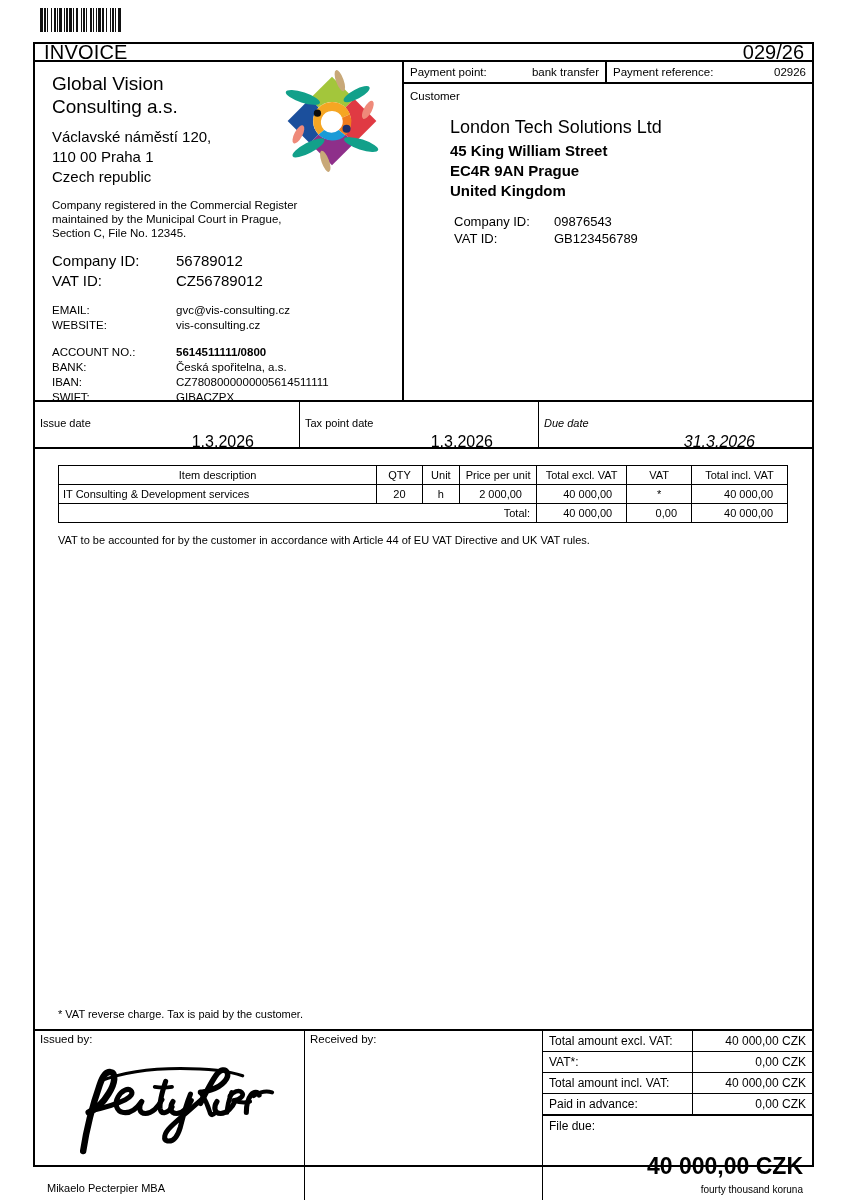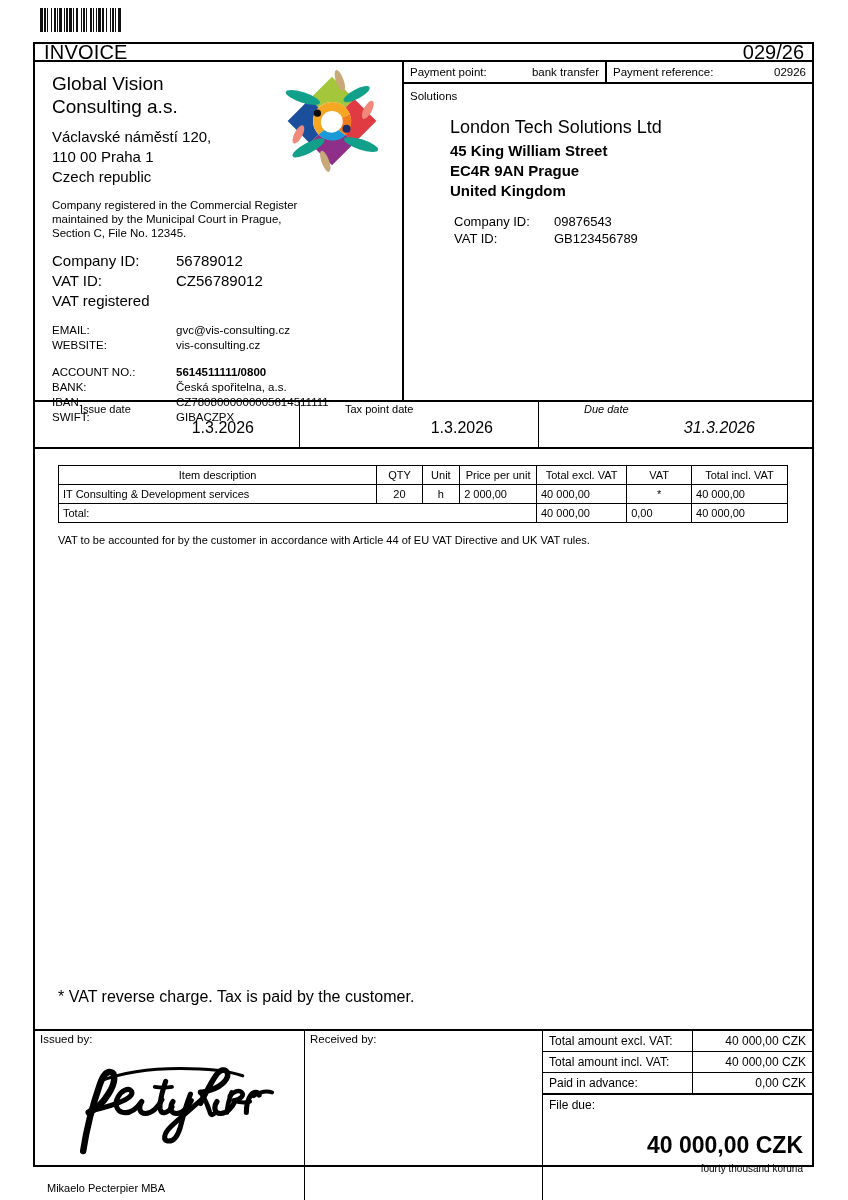--- a/index.html
+++ b/index.html
@@ -73,44 +73,44 @@
   .cust-ids { font-size:13px; line-height:17px; margin-top:12px; padding-left:4px; }
   .cust-ids .row { display:flex; }
   .cust-ids .k { width:100px; }
 
   
   .dates { display:flex; height:47px; border-bottom:2px solid #000; }
   .dates .d { position:relative; }
   .dates .d1 { width:265px; border-right:1px solid #000; }
   .dates .d2 { width:239px; border-right:1px solid #000; }
   .dates .d3 { flex:1;font-style:italic; }
-  .dates .lab { font-size:11px; padding:1px 0 0 5px;margin-left:40px; }
+  .dates .lab { font-size:11px; padding:15px 0 0 5px; }
   .dates .val { font-size:16px; text-align:right; padding-right:45px; margin-top:4px; }
   .dates .d3 .val { padding-right:57px; }
 
   
   .bodyzone { height:564px; position:relative; }
 
   table.items { border-collapse:collapse; margin:16px 0 0 23px; width:730px; font-size:11px; }
   table.items th, table.items td { border:1px solid #000; padding:3px 4px; }
   table.items th { font-weight:normal; text-align:center; }
   table.items td.desc { text-align:left; width:330px; }
   table.items td.num { text-align:center; }
-  table.items td.money { padding-right:14px; }
-  table.items td.tot-lab { text-align:left; padding-right:6px; border-left:none; }
+  table.items td.money { text-align:right; padding-right:14px; }
+  table.items td.tot-lab { text-align:right; padding-right:6px; border-left:none; }
   .col-qty { width:46px; }
   .col-unit { width:38px; }
   .col-ppu { width:78px; }
   .col-tev { width:92px; }
   .col-vat { width:66px; }
   .col-tiv { width:98px; }
   .blankcell { border-left:1px solid #000 !important; border-bottom:1px solid #000; }
 
   .vatnote { font-size:11px; margin:11px 0 0 23px; }
-  .starnote { position:absolute; left:23px; bottom:23px; font-size:16px; }
+  .starnote { position:absolute; left:23px; bottom:9px; font-size:11px; }
 
   
   .footer { display:flex; height:auto; border-top:2px solid #000; }
   .f-issued { width:270px; border-right:1px solid #000; position:relative; height:177px; }
   .f-received { width:238px; border-right:1px solid #000; position:relative; }
   .f-totals { flex:1; }
   .f-lab { font-size:11.5px; padding:2px 0 0 5px; }
 
   .sig { position:absolute; left:28px; top:28px; width:220px; height:96px; }
   .sig-name { position:absolute; left:12px; bottom:14px; font-size:11px; }
@@ -240,21 +240,20 @@
 
       <div class="sup-ids">
         <div class="row">
           <span class="k">Company ID:</span>
           <span>56789012</span>
         </div>
         <div class="row">
           <span class="k">VAT ID:</span>
           <span>CZ56789012</span>
         </div>
-        <div>VAT registered</div>
       </div>
 
       <div class="sup-contact">
         <div class="row">
           <span class="k">EMAIL:</span>
           <span>gvc@vis-consulting.cz</span>
         </div>
         <div class="row">
           <span class="k">WEBSITE:</span>
           <span>vis-consulting.cz</span>
@@ -286,21 +285,21 @@
         <div class="cell c1">
           <span>Payment point:</span>
           <span>bank transfer</span>
         </div>
         <div class="cell c2">
           <span>Payment reference:</span>
           <span>02926</span>
         </div>
       </div>
 
-      <div class="cust-label">Solutions</div>
+      <div class="cust-label">Customer</div>
 
       <div class="cust-block">
         <div class="cust-name">London Tech Solutions Ltd</div>
         <div class="cust-addr">
           <div>45 King William Street</div>
           <div>EC4R 9AN Prague</div>
           <div>United Kingdom</div>
         </div>
         <div class="cust-ids">
           <div class="row">
@@ -398,20 +397,24 @@
     </div>
 
     <div class="f-totals">
       <table class="totals">
         <tbody>
           <tr>
             <td class="k">Total amount excl. VAT:</td>
             <td class="v">40 000,00 CZK</td>
           </tr>
           <tr>
+            <td class="k">VAT*:</td>
+            <td class="v">0,00 CZK</td>
+          </tr>
+          <tr>
             <td class="k">Total amount incl. VAT:</td>
             <td class="v">40 000,00 CZK</td>
           </tr>
           <tr>
             <td class="k">Paid in advance:</td>
             <td class="v">0,00 CZK</td>
           </tr>
         </tbody>
       </table>
       <div class="duebox">

